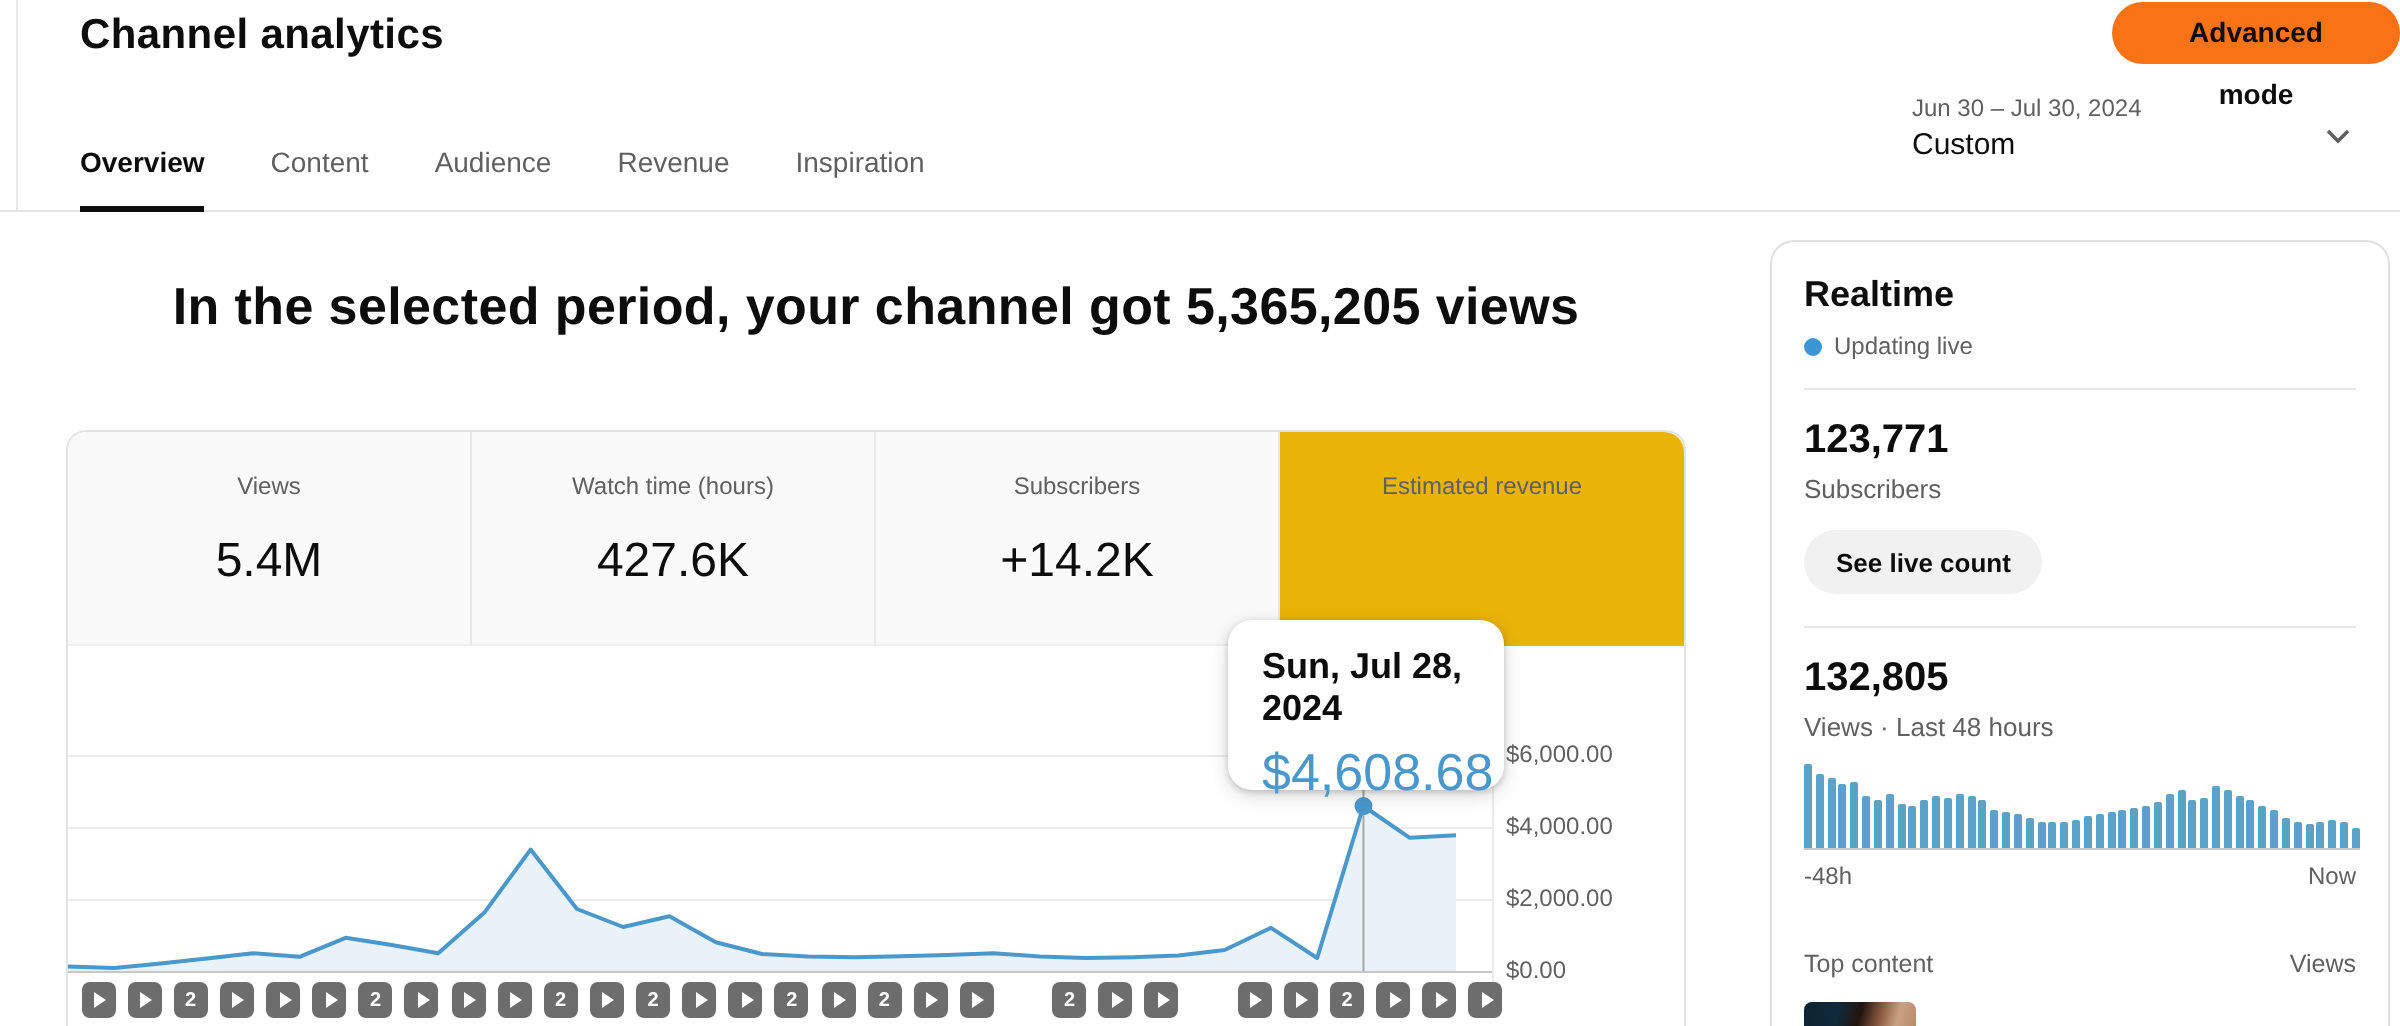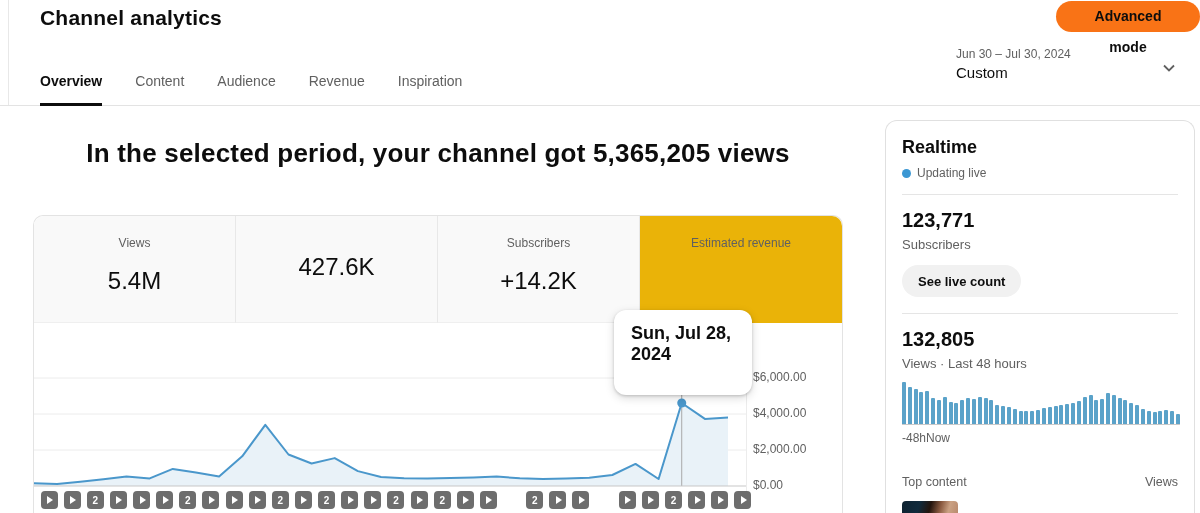--- a/index.html
+++ b/index.html
@@ -65,21 +65,21 @@
   .rt-dot { width:9px; height:9px; border-radius:50%; }
   .rt-status-text { font-size:12px; color:#606060; }
   .rt-divider { height:1px; background:#e5e5e5; margin:14px 0; }
   .rt-big { font-size:20px; font-weight:700; }
   .rt-sub { font-size:13px; color:#606060; margin-top:5px; }
   .rt-btn { margin-top:13px; height:32px; padding:0 16px; background:#f1f1f1; border:none; border-radius:16px;
     font-size:13px; font-weight:700; color:#0d0d0d; cursor:pointer; font-family:"Liberation Sans", sans-serif; }
   .rt-bars { margin-top:12px; width:278px; height:42px; display:flex; align-items:flex-end;
     justify-content:space-between; border-bottom:1px solid #c9c9c9; }
   .rt-bar { width:4px; border-radius:1px 1px 0 0; }
-  .rt-axis { display:flex; justify-content:flex-start; font-size:12px; color:#606060; margin-top:6px; }
+  .rt-axis { display:flex; justify-content:space-between; font-size:12px; color:#606060; margin-top:6px; }
   .rt-top-row { display:flex; justify-content:space-between; font-size:12.5px; color:#606060; margin-top:30px; }
   .rt-thumb { margin-top:12px; width:56px; height:32px; border-radius:4px;
     background:linear-gradient(105deg,#0e2230 0%,#102a3c 28%,#23140d 46%,#8a5a40 62%,#caa183 76%,#b98a6d 92%); }
 </style>
 </head>
 <body>
 
 <div id="page">
 
   <div class="left-edge"></div>
@@ -109,20 +109,21 @@
 
   <div class="headline">In the selected period, your channel got 5,365,205 views</div>
 
   <div class="main-card">
     <div class="metric-row">
       <div class="metric-cell">
         <div class="metric-label">Views</div>
         <div class="metric-value">5.4M</div>
       </div>
       <div class="metric-cell">
+        <div class="metric-label">Watch time (hours)</div>
         <div class="metric-value">427.6K</div>
       </div>
       <div class="metric-cell">
         <div class="metric-label">Subscribers</div>
         <div class="metric-value">+14.2K</div>
       </div>
       <div class="metric-cell selected">
         <div class="metric-label">Estimated revenue</div>
       </div>
     </div>
@@ -142,20 +143,21 @@
     <div class="plot-right-border"></div>
     <div id="ylabels">
         <div class="ylabel" style="top: 154px;">$6,000.00</div>
         <div class="ylabel" style="top: 190px;">$4,000.00</div>
         <div class="ylabel" style="top: 226px;">$2,000.00</div>
         <div class="ylabel" style="top: 262px;">$0.00</div>
       </div>
 
     <div class="tooltip">
       <div class="tooltip-date">Sun, Jul 28, 2024</div>
+      <div class="tooltip-value" id="tooltip-value" style="color: rgb(74, 151, 203);">$4,608.68</div>
     </div>
 
     <div class="markers" id="markers">
         <div class="marker" style="left: 6.5px; background: rgb(109, 109, 109);">
           <span class="tri"></span>
         </div>
         <div class="marker" style="left: 29.63px; background: rgb(109, 109, 109);">
           <span class="tri"></span>
         </div>
         <div class="marker" style="left: 52.76px; background: rgb(109, 109, 109);">

